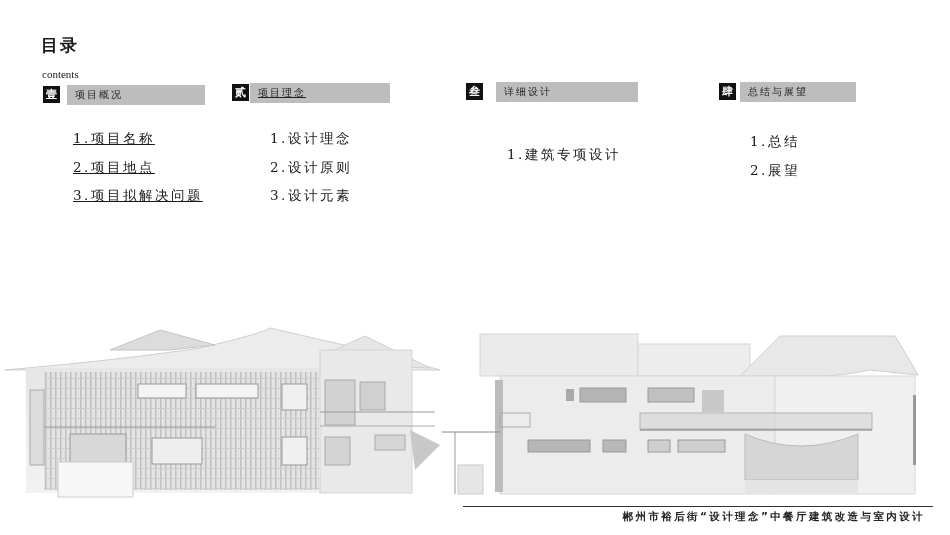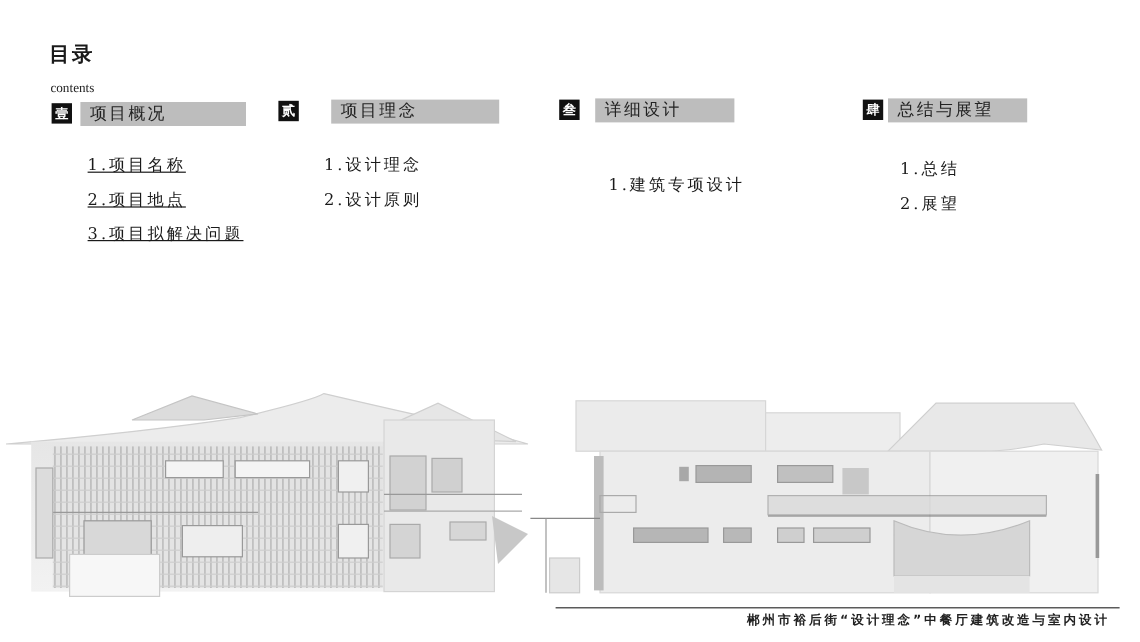--- a/index.html
+++ b/index.html
@@ -9,21 +9,21 @@
     }
     .title { position: absolute; left: 41px; top: 34px; font-size: 17px; font-weight: bold; letter-spacing: 2px; font-family: "DejaVu Sans", sans-serif; }
     .subtitle { position: absolute; left: 42px; top: 68px; font-size: 11px; color: #222; font-family: "Liberation Serif", serif; }
     .section { position: absolute; }
     .sec-head { position: relative; height: 20px; }
     .badge {
       position: absolute; left: 0; top: 1px; width: 17px; height: 17px; background: #111; color: #fff;
       font-size: 11px; font-weight: bold; text-align: center; line-height: 17px; font-family: "DejaVu Sans", sans-serif;
     }
     .bar {
-      position: absolute; top: 0; height: 20px; background: #bdbdbd; color: #222; font-size: 14px; line-height: 20px;
+      position: absolute; top: 0; height: 20px; background: #bdbdbd; color: #222; font-size: 10px; line-height: 20px;
       padding-left: 8px; letter-spacing: 2px; box-sizing: border-box; font-family: "DejaVu Sans", sans-serif;
     }
     .items { position: absolute; list-style: none; margin: 0; padding: 0; }
     .items li { font-size: 13.5px; letter-spacing: 2.5px; height: 28.5px; line-height: 20px; white-space: nowrap; }
     .elev { position: absolute; }
     .footer-line { position: absolute; left: 463px; top: 506px; width: 470px; height: 1px; background: #333; }
     .footer-text { position: absolute; right: 25px; top: 510px; font-size: 10.5px; font-weight: bold; letter-spacing: 2.4px; color: #222; font-family: "DejaVu Sans", sans-serif; }
   </style>
 </head>
 <body>
@@ -39,32 +39,33 @@
   <ul class="items" style="left:30px; top:43px;text-decoration:underline;">
     <li>1.项目名称</li>
     <li>2.项目地点</li>
     <li>3.项目拟解决问题</li>
   </ul>
 </div>
 
 <div class="section" style="left:232px; top:83px;">
   <div class="sec-head">
     <div class="badge">贰</div>
-    <div class="bar" style="left:44px; width:140px;">项目理念</div>
+    <div class="bar" style="left:18px; width:140px;text-decoration:underline;">项目理念</div>
   </div>
   <ul class="items" style="left:38px; top:45px;">
     <li>1.设计理念</li>
     <li>2.设计原则</li>
+    <li>3.设计元素</li>
   </ul>
 </div>
 
 <div class="section" style="left:466px; top:82px;">
   <div class="sec-head">
     <div class="badge">叁</div>
-    <div class="bar" style="left:30px; width:116px;">详细设计</div>
+    <div class="bar" style="left:30px; width:142px;">详细设计</div>
   </div>
   <ul class="items" style="left:41px; top:42px;margin-top:20px;">
     <li>1.建筑专项设计</li>
   </ul>
 </div>
 
 <div class="section" style="left:719px; top:82px;">
   <div class="sec-head">
     <div class="badge">肆</div>
     <div class="bar" style="left:21px; width:116px;">总结与展望</div>

